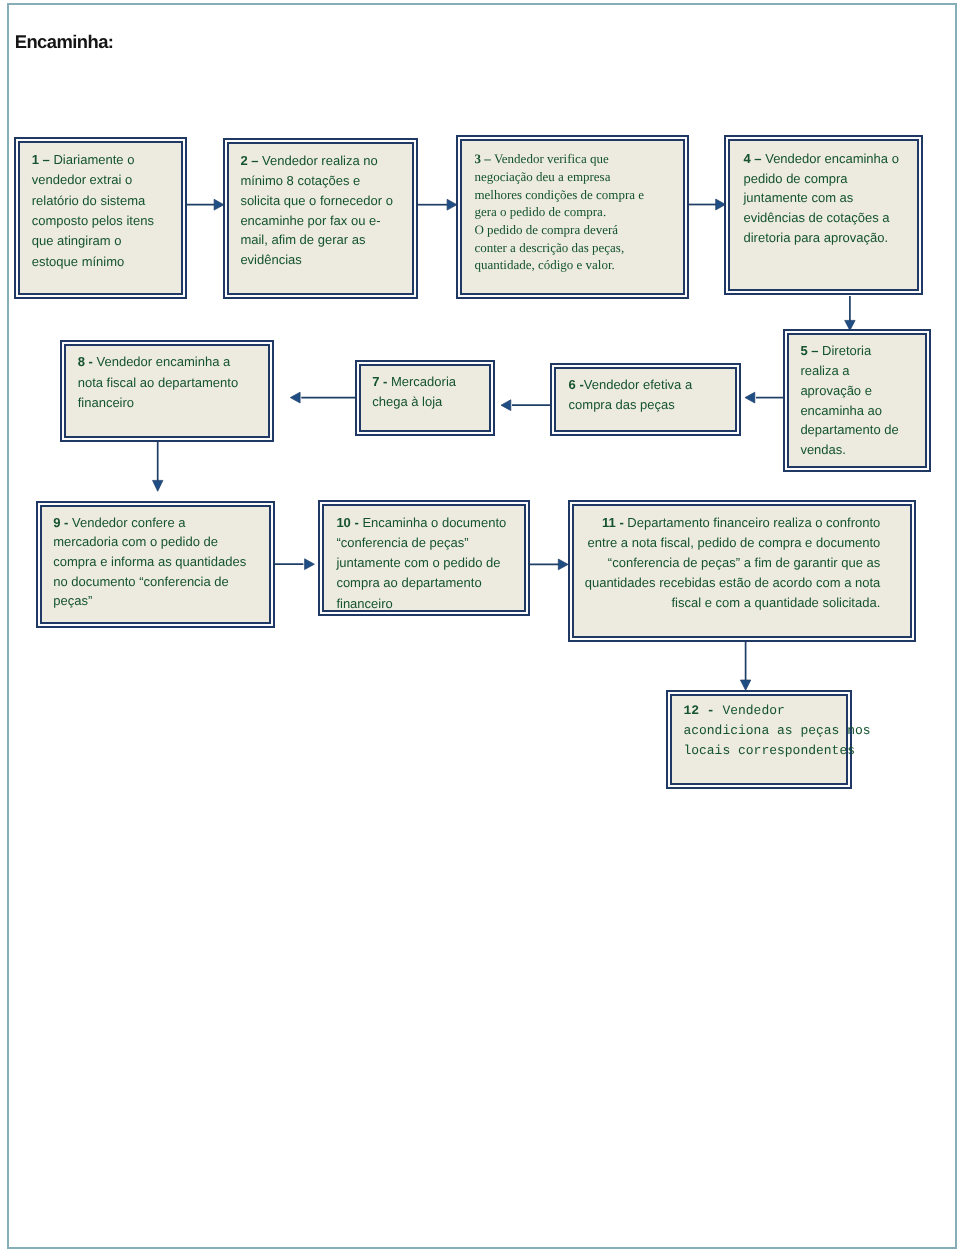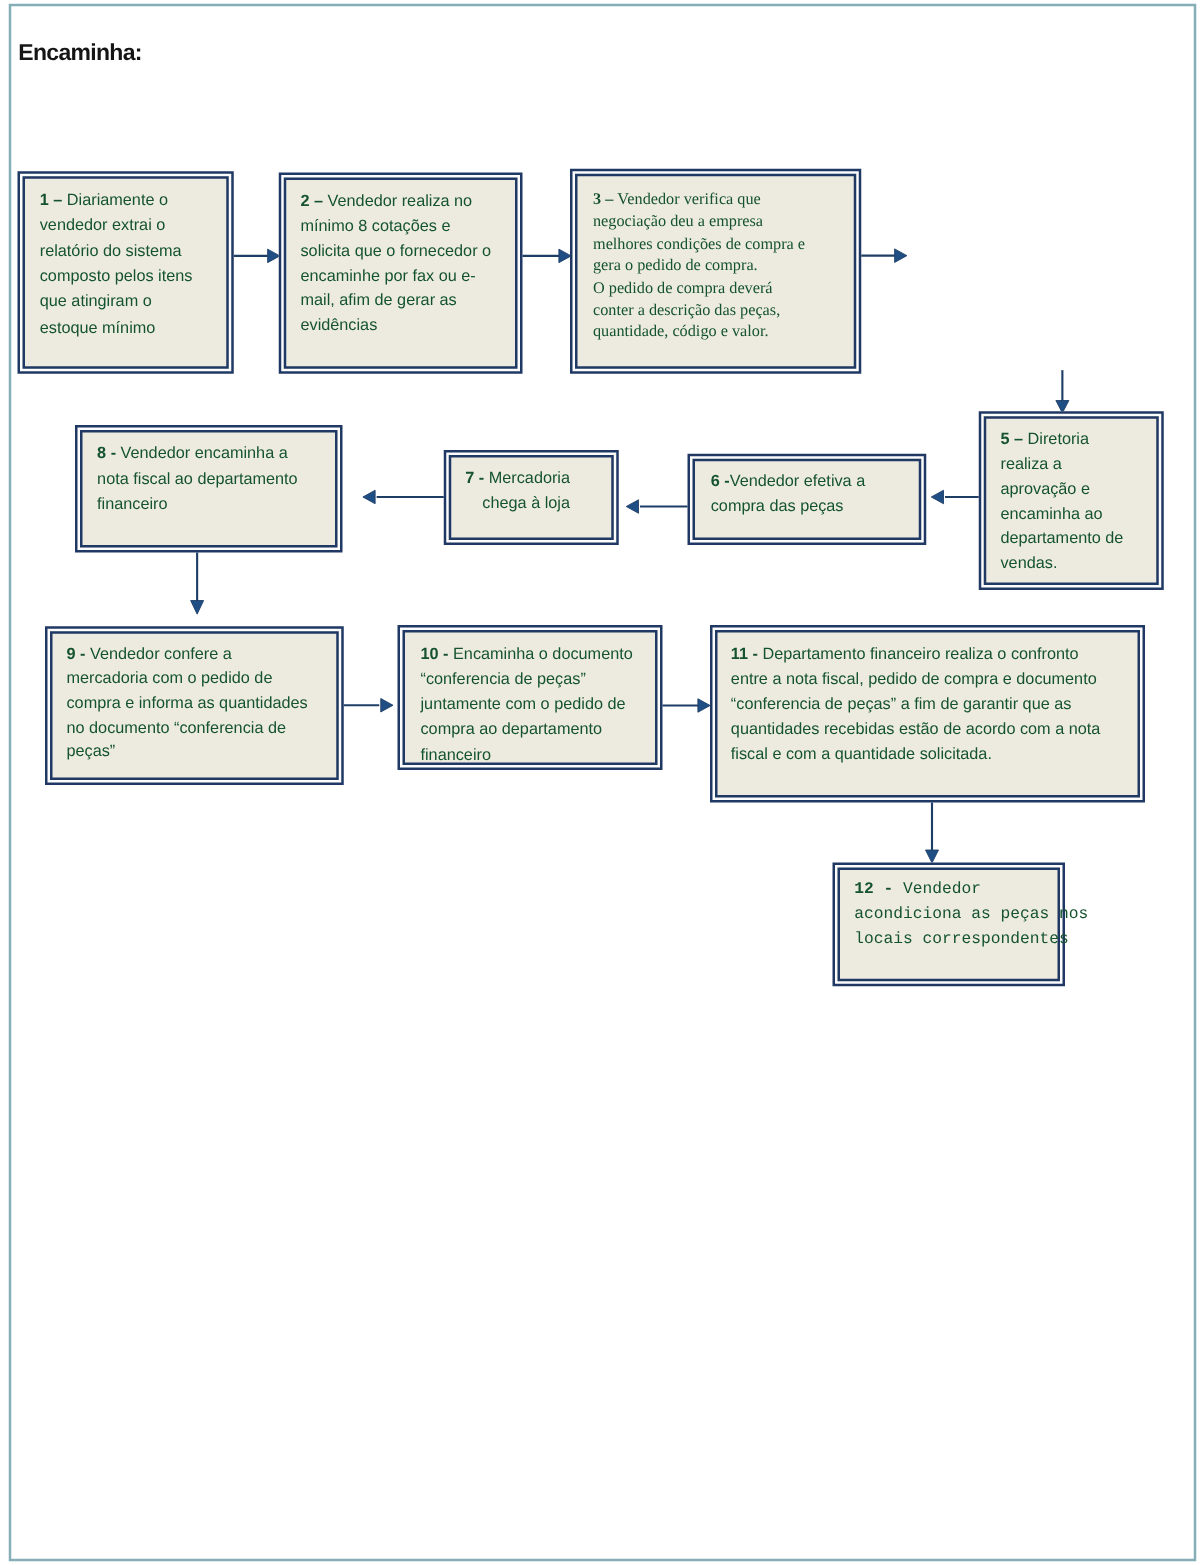--- a/index.html
+++ b/index.html
@@ -26,31 +26,31 @@
   #n2  .txt{left:15.80px; top:11.50px; line-height:19.84px;}
   #n3  {left:456.0px;top:135.0px; width:232.8px; height:163.6px;font-family:Liberation Serif, serif;}
   #n3  .txt{left:16.40px; top:13.20px; line-height:17.67px;}
   #n4  {left:724.2px;top:134.6px; width:199.0px; height:160.0px;}
   #n4  .txt{left:17.30px; top:12.00px; line-height:19.9px;}
 
   #n5  {left:782.8px;top:329.4px; width:147.8px; height:143.0px;padding-left:14px;}
   #n5  .txt{left:15.60px; top:9.30px; line-height:19.94px;}
   #n6  {left:550.4px;top:363.0px; width:190.4px; height:73.0px;}
   #n6  .txt{left:16.20px; top:9.90px; line-height:20.2px;}
-  #n7  {left:355.0px;top:359.8px; width:139.8px; height:76.2px;text-align:right;}
+  #n7  {left:355.0px;top:359.8px; width:139.8px; height:76.2px;}
   #n7  .txt{left:15.20px; top:10.70px; line-height:19.9px;}
   #n8  {left:60.1px; top:339.6px; width:214.0px; height:102.2px;}
   #n8  .txt{left:15.60px; top:10.80px; line-height:20.2px;}
 
   #n9  {left:36.0px; top:500.8px; width:239.0px; height:127.0px;}
   #n9  .txt{left:15.20px; top:9.80px; line-height:19.65px;}
   #n10 {left:317.6px;top:499.9px; width:212.0px; height:116px;}
   #n10 .txt{left:16.80px; top:10.80px; line-height:20.2px;}
   #n11 {left:568.1px;top:500.2px; width:348.0px; height:142.0px;}
-  #n11 .txt{left:14.60px; top:11.00px; line-height:19.95px;}
+  #n11 .txt{left:14.60px; top:11.00px; line-height:19.95px;text-align:right;}
 
   #n12 {left:665.8px;top:689.8px; width:186.6px; height:99.6px;font-family:Liberation Mono, monospace;}
   #n12 .txt{left:15.60px; top:9.00px; line-height:20.0px;}
 </style>
 </head>
 <body>
 
 <div id="page">
   <div id="page-border"></div>
   <div class="title">Encaminha:</div>
@@ -131,20 +131,30 @@
       <div class="txt">
         <span class="ln"><b>3 – </b>Vendedor verifica que</span>
         <span class="ln">negociação deu a empresa</span>
         <span class="ln">melhores condições de compra e</span>
         <span class="ln">gera o pedido de compra.</span>
         <span class="ln">O pedido de compra deverá</span>
         <span class="ln">conter a descrição das peças,</span>
         <span class="ln">quantidade, código e valor.</span>
       </div>
     </div>
+  <div class="node" id="n4">
+      <div class="inner"></div>
+      <div class="txt">
+        <span class="ln"><b>4 – </b>Vendedor encaminha o</span>
+        <span class="ln">pedido de compra</span>
+        <span class="ln">juntamente com as</span>
+        <span class="ln">evidências de cotações a</span>
+        <span class="ln">diretoria para aprovação.</span>
+      </div>
+    </div>
   <div class="node" id="n5">
       <div class="inner"></div>
       <div class="txt">
         <span class="ln"><b>5 – </b>Diretoria</span>
         <span class="ln">realiza a</span>
         <span class="ln">aprovação e</span>
         <span class="ln">encaminha ao</span>
         <span class="ln">departamento de</span>
         <span class="ln">vendas.</span>
       </div>

